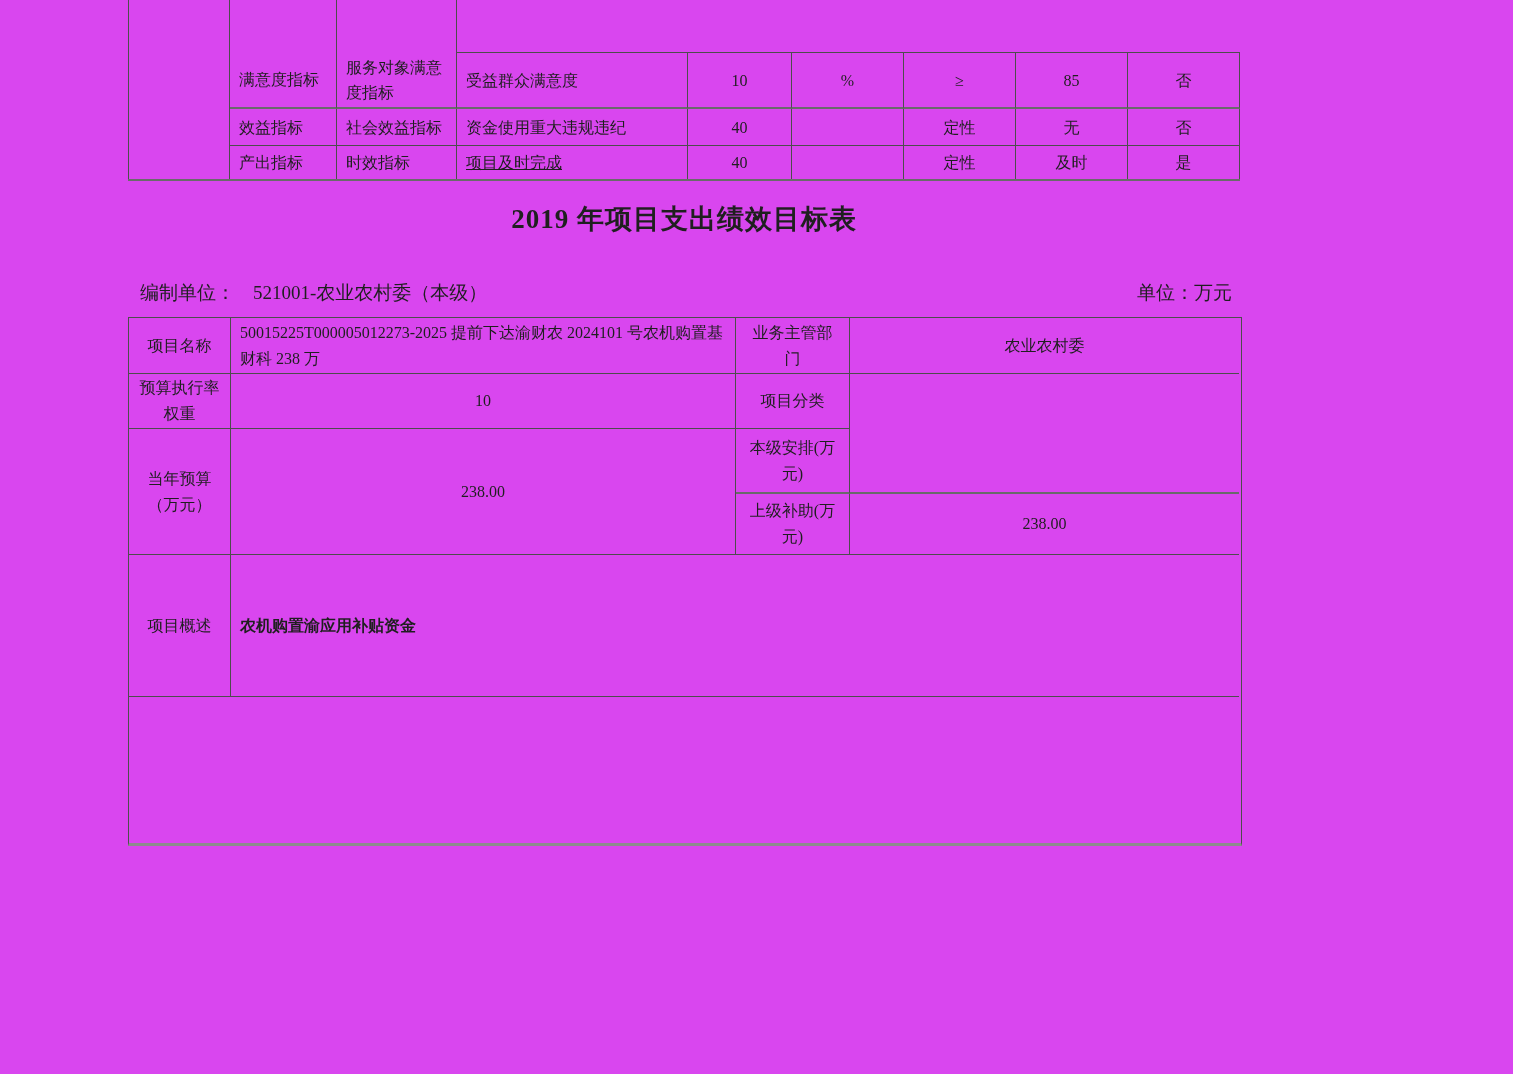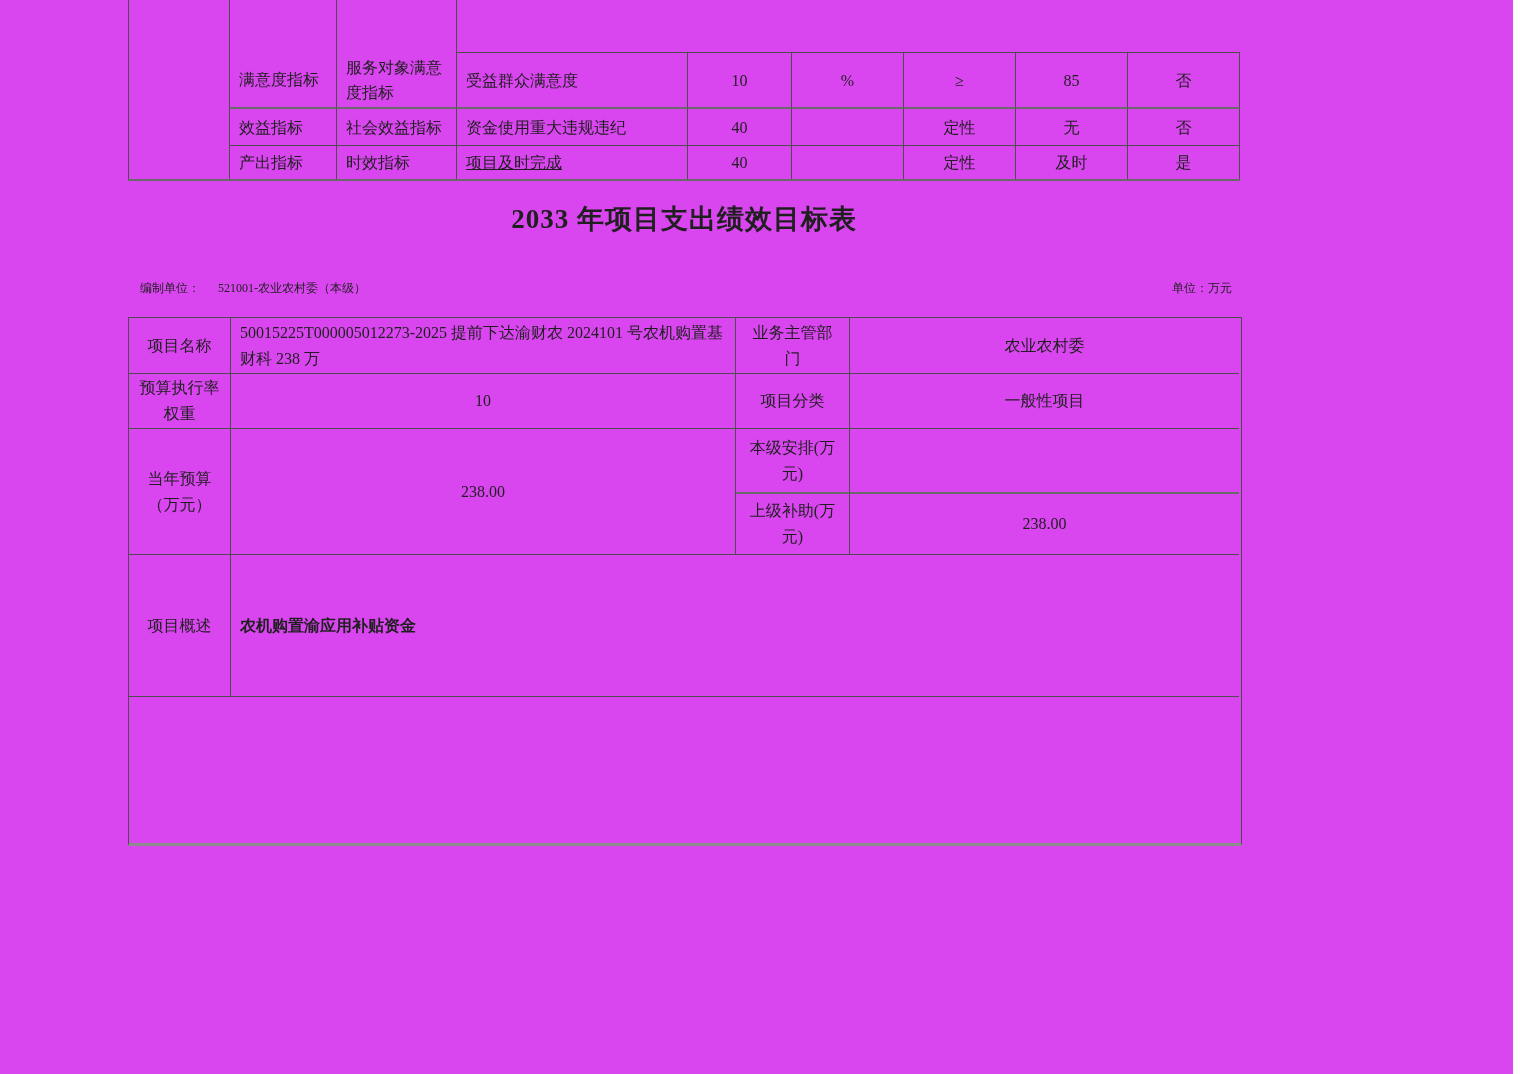--- a/index.html
+++ b/index.html
@@ -49,21 +49,21 @@
     box-sizing:content-box;
   }
   
   .doc-title{
     position:absolute;left:128px;top:201px;width:1112px;
     text-align:center;font-size:27px;font-weight:700;
     letter-spacing:1px;
   }
   .info-line{
     position:absolute;left:128px;top:280px;width:1112px;height:22px;
-    font-size:12px;
+    font-size:19px;
   }
   .info-line .org-label{margin-left:12px;}
   .info-line .org-value{margin-left:18px;}
   .info-line .unit-note{position:absolute;right:8px;top:0;}
 
   
   .t-main{
     position:absolute;left:128px;top:317px;
     width:1112px;
     display:grid;
@@ -108,41 +108,40 @@
     <div class="cell br al" style="grid-area:4/2/5/3;">产出指标</div>
     <div class="cell br al" style="grid-area:4/3/5/4;">时效指标</div>
     <div class="cell br al" style="grid-area:4/4/5/5;text-decoration:underline;">项目及时完成</div>
     <div class="cell br" style="grid-area:4/5/5/6;">40</div>
     <div class="cell br" style="grid-area:4/6/5/7;"></div>
     <div class="cell br" style="grid-area:4/7/5/8;">定性</div>
     <div class="cell br" style="grid-area:4/8/5/9;">及时</div>
     <div class="cell br" style="grid-area:4/9/5/10;">是</div>
   </div>
 
-  <div class="doc-title">2033 年项目支出绩效目标表</div>
+  <div class="doc-title">2019 年项目支出绩效目标表</div>
 
   <div class="info-line">
     <span class="org-label">编制单位：</span><span class="org-value">521001-农业农村委（本级）</span>
     <span class="unit-note">单位：万元</span>
   </div>
 
   <div class="t-main">
 
     <div class="cell br bb" style="grid-area:1/1/2/2;">项目名称</div>
     <div class="cell br bb al pre" style="grid-area:1/2/2/3;">50015225T000005012273-2025 提前下达渝财农 2024101 号农机购置基
 财科 238 万</div>
     <div class="cell br bb pre" style="grid-area:1/3/2/4;">业务主管部
 门</div>
     <div class="cell bb" style="grid-area:1/4/2/5;">农业农村委</div>
 
     <div class="cell br bb pre" style="grid-area:2/1/3/2;">预算执行率
 权重</div>
     <div class="cell br bb" style="grid-area:2/2/3/3;">10</div>
     <div class="cell br bb" style="grid-area:2/3/3/4;">项目分类</div>
-    <div class="cell bb" style="grid-area:2/4/3/5;">一般性项目</div>
 
     <div class="cell br bb pre" style="grid-area:3/1/5/2;">当年预算
 （万元）</div>
     <div class="cell br bb" style="grid-area:3/2/5/3;">238.00</div>
     <div class="cell br bb2 pre" style="grid-area:3/3/4/4;">本级安排(万
 元)</div>
     <div class="cell bb2" style="grid-area:3/4/4/5;"></div>
     <div class="cell br bb pre" style="grid-area:4/3/5/4;">上级补助(万
 元)</div>
     <div class="cell bb" style="grid-area:4/4/5/5;">238.00</div>

